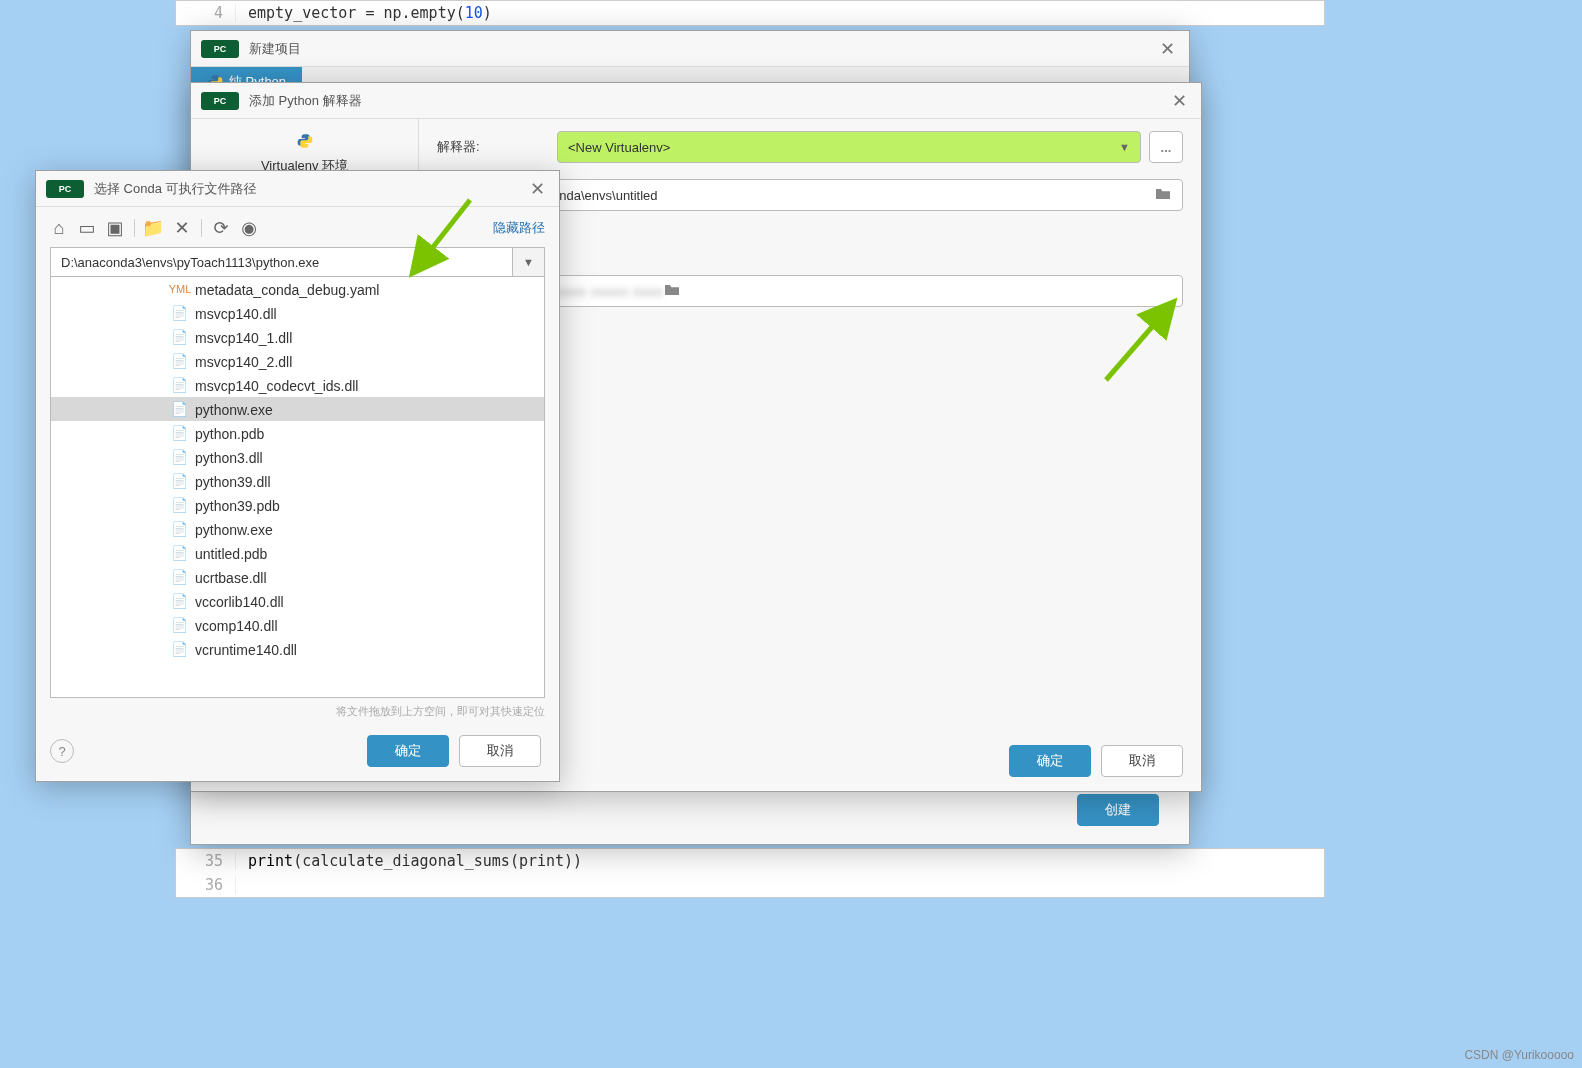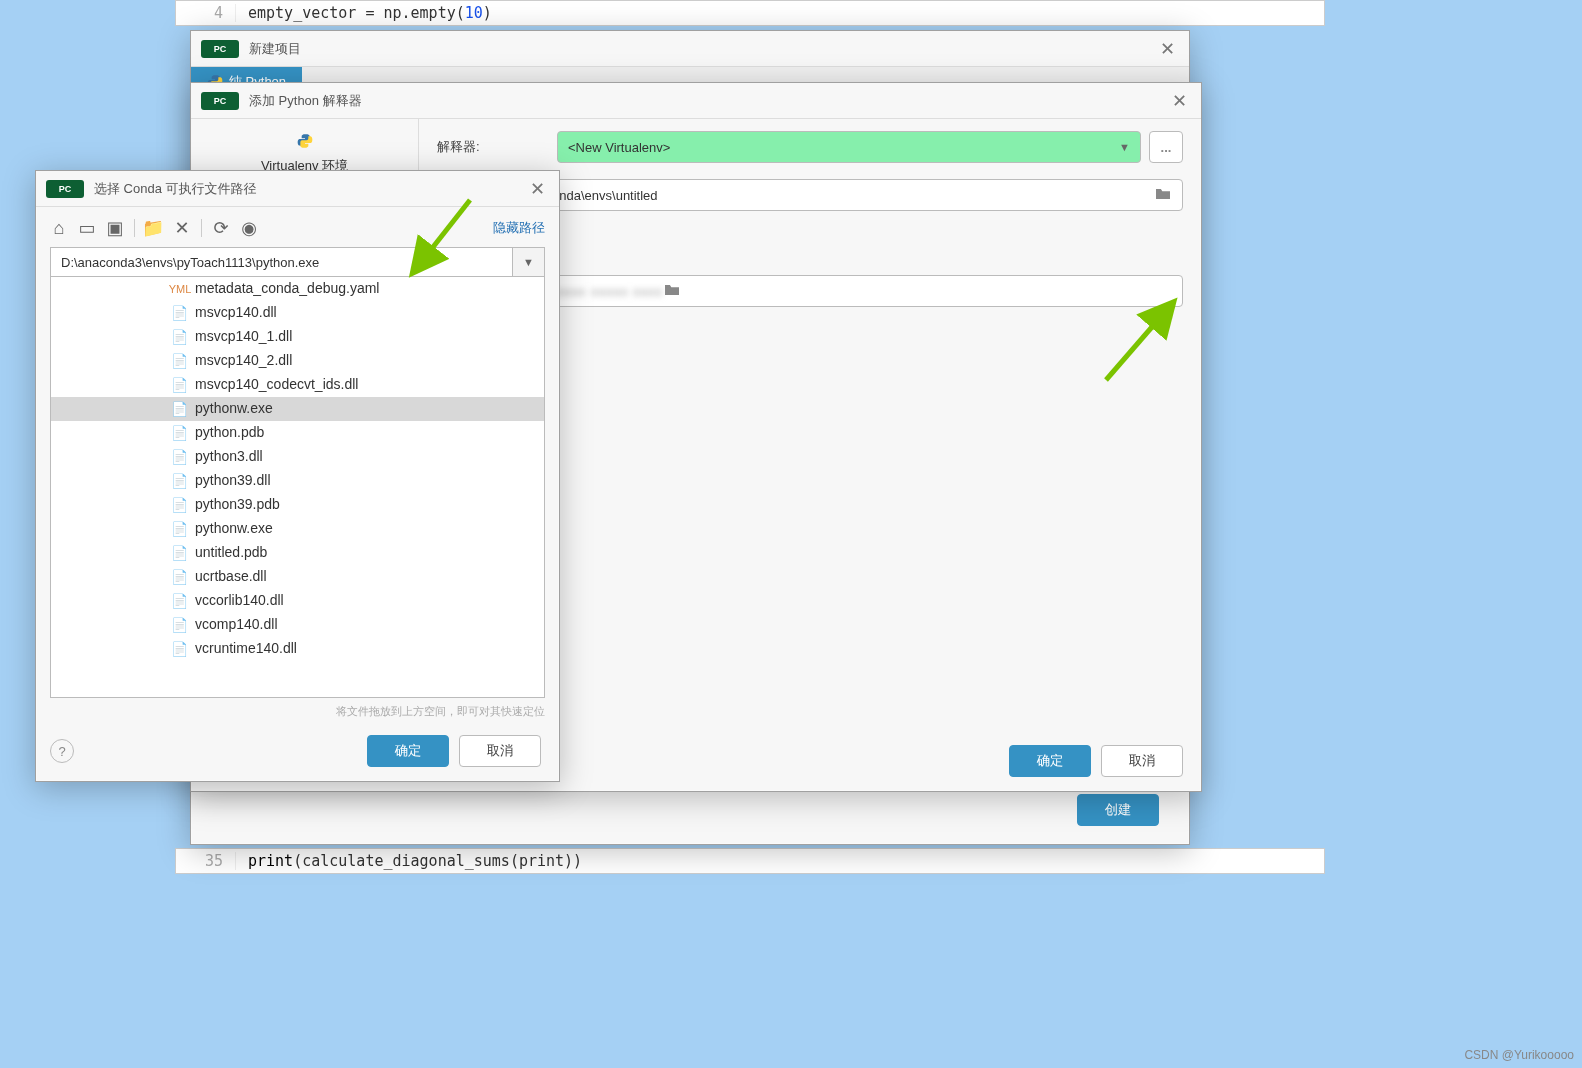--- a/index.html
+++ b/index.html
@@ -20,21 +20,21 @@
 .py-icon { width: 16px; height: 16px; display: inline-block; }
 
 .dlg-interp { left: 190px; top: 82px; width: 1012px; height: 710px; }
 .interp-body { display: flex; height: calc(100% - 36px - 60px); }
 .side-list { width: 228px; border-right: 1px solid #ddd; background: #f7f7f7; padding-top: 6px; }
 .side-item { display: flex; align-items: center; gap: 8px; padding: 8px 14px; flex-direction: column; }
 .side-item.sel { background: #3592c4; color: #fff; }
 .main-area { flex: 1; padding: 12px 18px 0 18px; }
 .form-row { display: flex; align-items: center; margin-bottom: 16px; gap: 8px; }
 .form-label { width: 112px; color: #444; }
-.combo { flex: 1; display: flex; align-items: center; height: 32px; background: #86efac; border: 1px solid #bbb; border-radius: 4px; padding: 0 10px; position: relative; }
+.combo { flex: 1; display: flex; align-items: center; height: 32px; background: #bef264; border: 1px solid #bbb; border-radius: 4px; padding: 0 10px; position: relative; }
 .combo .caret { position: absolute; right: 10px; color: #666; font-size: 11px; }
 .small-btn { width: 34px; height: 32px; border: 1px solid #bbb; border-radius: 4px; background: #fff; display: inline-flex; align-items: center; justify-content: center; color: #888; font-weight: bold; }
 .path-box { flex: 1; display: flex; align-items: center; height: 32px; background: #fff; border: 1px solid #bbb; border-radius: 4px; padding: 0 10px; position: relative; }
 .path-box .folder-icon { position: absolute; right: 10px; color: #888; }
 .ver-combo { width: 86px; height: 32px; border: 1px solid #bbb; border-radius: 4px; background: #fff; display: flex; align-items: center; padding: 0 10px; position: relative; margin-bottom: 16px; }
 .blur-row { display: flex; align-items: center; height: 32px; border: 1px solid #bbb; border-radius: 4px; background: #fff; padding: 0 10px; position: relative; color: #888; }
 .blur-row .blur { filter: blur(3px); color: #999; letter-spacing: 1px; }
 
 .btn-row { position: absolute; right: 18px; bottom: 14px; display: flex; gap: 10px; }
 .btn { min-width: 82px; height: 32px; border-radius: 4px; border: 1px solid #bbb; background: #fff; color: #444; display: inline-flex; align-items: center; justify-content: center; padding: 0 16px; cursor: pointer; }
@@ -44,21 +44,21 @@
 .dlg-conda { left: 35px; top: 170px; width: 525px; height: 612px; }
 .conda-body { padding: 12px 14px 0 14px; height: calc(100% - 36px - 56px); display: flex; flex-direction: column; }
 .toolbar { display: flex; align-items: center; gap: 10px; margin-bottom: 10px; }
 .toolbar .tb-ico { width: 18px; height: 18px; color: #666; display: inline-flex; align-items: center; justify-content: center; font-size: 18px; }
 .toolbar .sep { width: 1px; height: 18px; background: #ccc; }
 .toolbar .hide-link { margin-left: auto; color: #2470b3; cursor: pointer; }
 .path-combo { display: flex; height: 30px; border: 1px solid #bbb; }
 .path-combo .ptext { flex: 1; padding: 0 10px; display: flex; align-items: center; background: #fff; }
 .path-combo .dd { width: 32px; border-left: 1px solid #bbb; display: flex; align-items: center; justify-content: center; background: #f3f3f3; color: #666; font-size: 11px; }
 .file-list { flex: 1; border: 1px solid #bbb; border-top: none; background: #fff; overflow-y: auto; }
-.file-item { display: flex; align-items: flex-start; gap: 6px; padding: 3px 8px 3px 120px; font-size: 14px; }
+.file-item { display: flex; align-items: flex-end; gap: 6px; padding: 3px 8px 3px 120px; font-size: 14px; }
 .file-item.sel { background: #d8d8d8; }
 .fi-icon { width: 18px; height: 18px; display: inline-flex; align-items: center; justify-content: center; color: #888; font-size: 14px; }
 .yml-ic { color: #d84; font-size: 11px; }
 .hint { font-size: 11px; color: #aaa; text-align: right; padding: 6px 0; }
 .help-ico { position: absolute; left: 14px; bottom: 18px; width: 24px; height: 24px; border: 1px solid #bbb; border-radius: 50%; display: flex; align-items: center; justify-content: center; color: #888; }
 
 .arrow { position: absolute; pointer-events: none; }
 .watermark { position: absolute; right: 8px; bottom: 6px; color: #888; font-size: 12px; }
 svg.folder { width: 18px; height: 14px; }
 </style>
@@ -68,20 +68,23 @@
 <div class="editor-bg">
   <div class="ed-line">
     <span class="ed-gutter">4</span>
     <span style="padding-left:12px"><span>empty_vector = np.empty(</span><span class="num">10</span><span>)</span></span>
   </div>
 </div>
 <div class="editor-bg" style="top:848px;">
   <div class="ed-line">
     <span class="ed-gutter">35</span>
     <span style="padding-left:12px"><span class="fn">print</span><span>(calculate_diagonal_sums(print))</span></span>
+  </div>
+  <div class="ed-line">
+    <span class="ed-gutter">36</span>
   </div>
 </div>
 
 <div class="dialog dlg-newproj">
   <div class="titlebar">
     <span class="pc-icon">PC</span>
     <span class="title">新建项目</span>
     <span class="close">✕</span>
   </div>
   <div class="tab-row">

